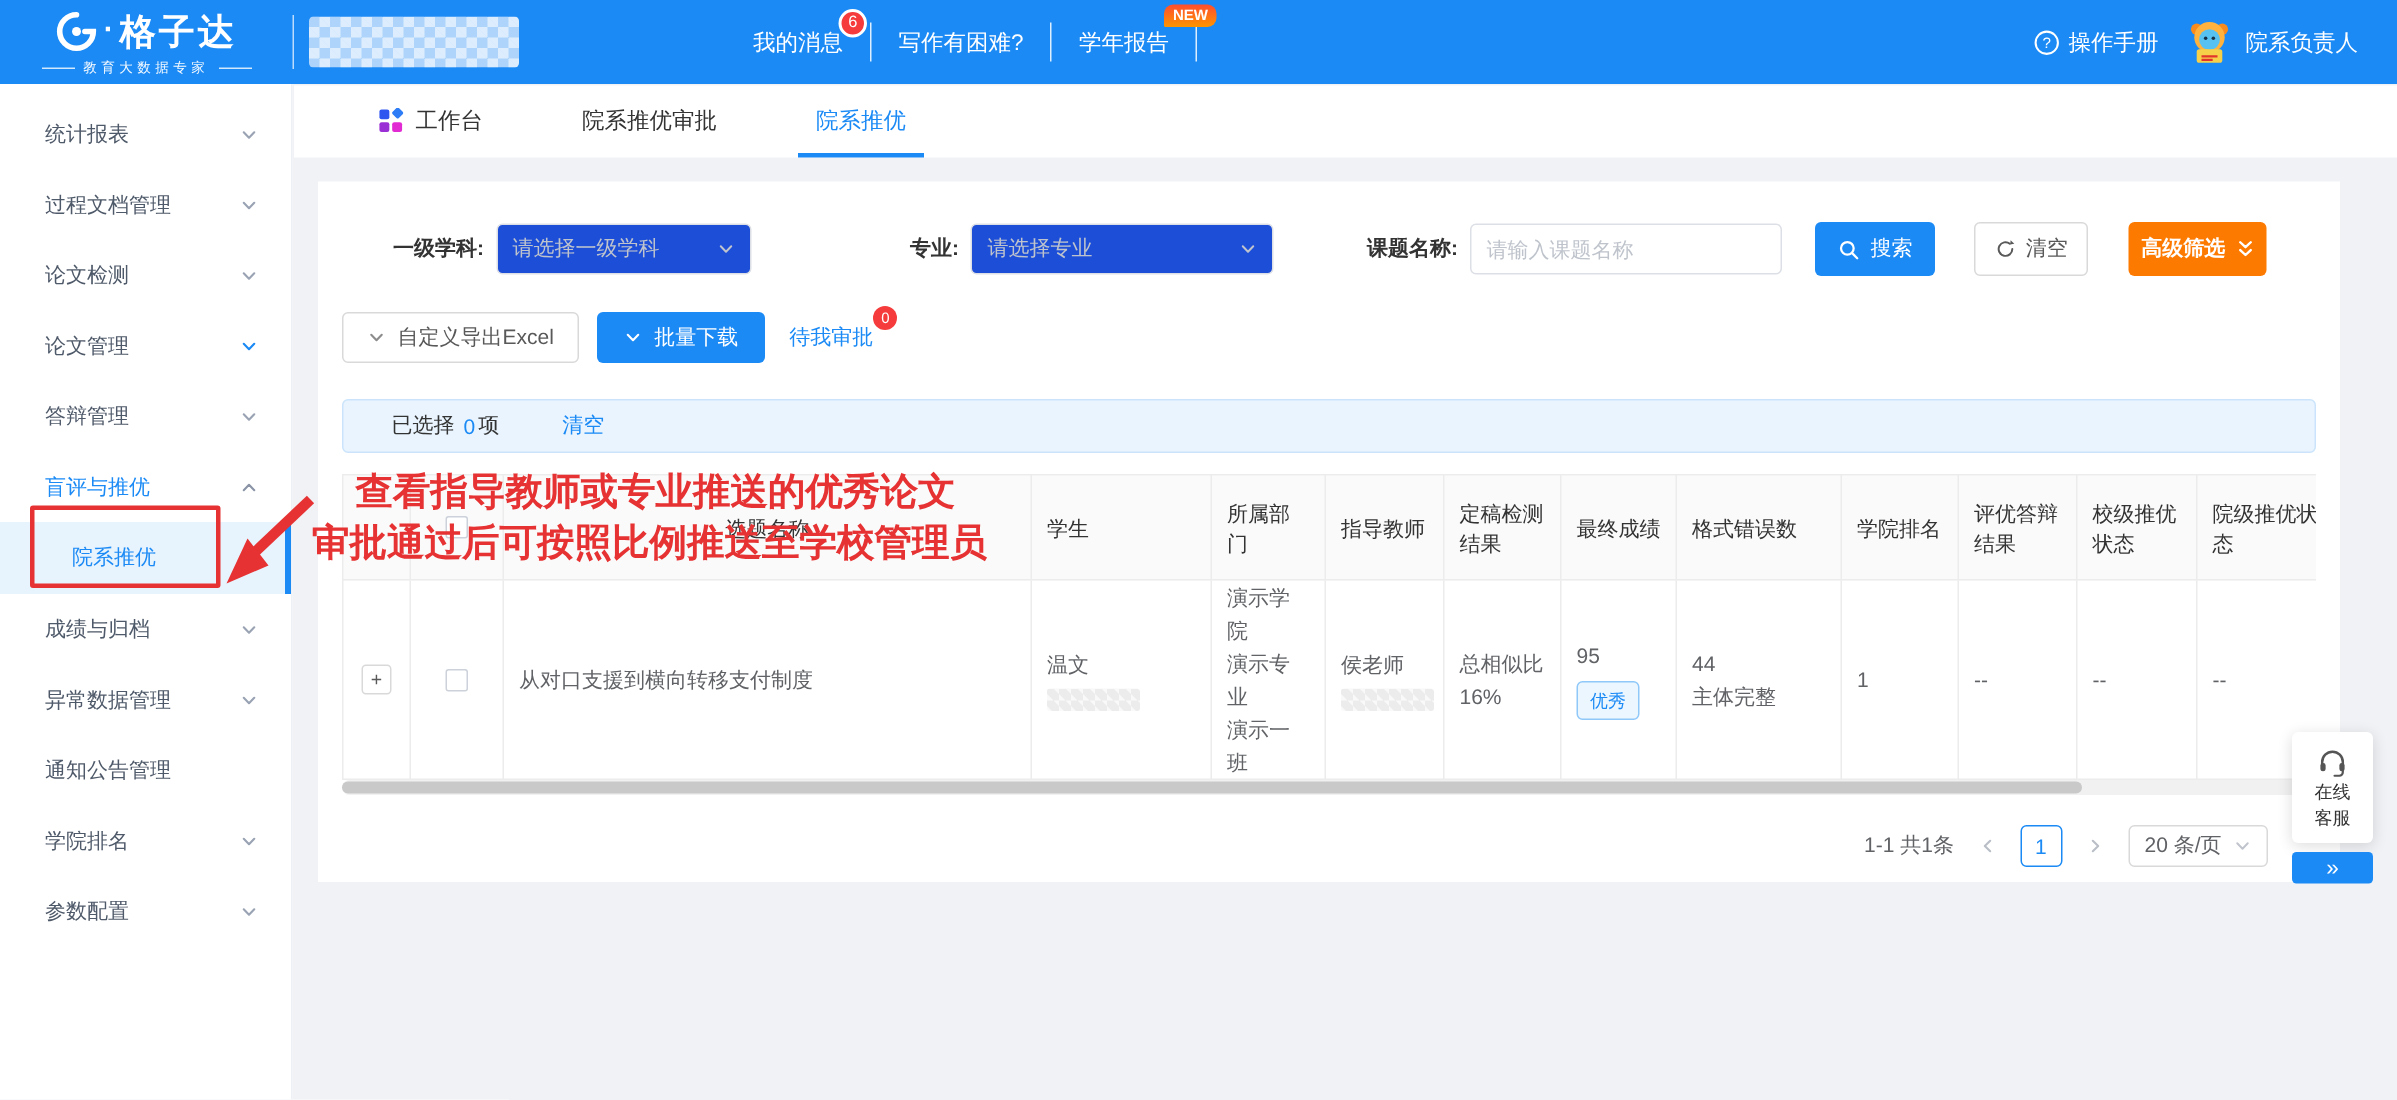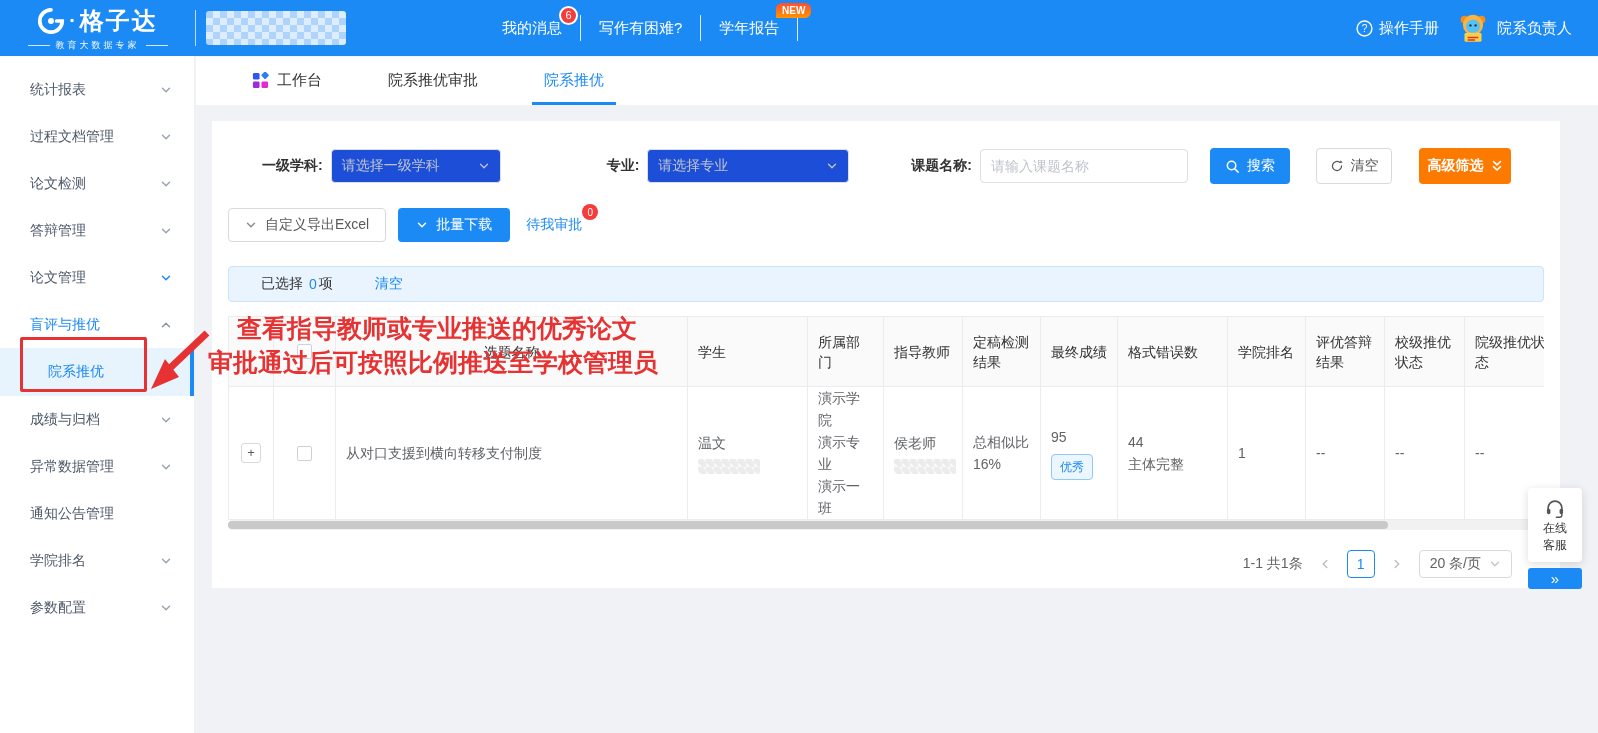--- a/index.html
+++ b/index.html
@@ -185,28 +185,28 @@
         <path d="M2.5 4.2L6 7.8l3.5-3.6" fill="none" stroke="currentColor" stroke-width="1.4" stroke-linecap="round" stroke-linejoin="round"></path>
       </svg>
   </div>
   <div class="side-item">
     <span>论文检测</span>
     <svg class="chev" viewBox="0 0 12 12" width="12" height="12">
         <path d="M2.5 4.2L6 7.8l3.5-3.6" fill="none" stroke="currentColor" stroke-width="1.4" stroke-linecap="round" stroke-linejoin="round"></path>
       </svg>
   </div>
   <div class="side-item">
-    <span>答辩管理</span>
-    <svg class="chev" viewBox="0 0 12 12" width="12" height="12">
-        <path d="M2.5 4.2L6 7.8l3.5-3.6" fill="none" stroke="currentColor" stroke-width="1.4" stroke-linecap="round" stroke-linejoin="round"></path>
-      </svg>
-  </div>
-  <div class="side-item">
     <span>论文管理</span>
     <svg class="chev blue" viewBox="0 0 12 12" width="12" height="12">
+        <path d="M2.5 4.2L6 7.8l3.5-3.6" fill="none" stroke="currentColor" stroke-width="1.4" stroke-linecap="round" stroke-linejoin="round"></path>
+      </svg>
+  </div>
+  <div class="side-item">
+    <span>答辩管理</span>
+    <svg class="chev" viewBox="0 0 12 12" width="12" height="12">
         <path d="M2.5 4.2L6 7.8l3.5-3.6" fill="none" stroke="currentColor" stroke-width="1.4" stroke-linecap="round" stroke-linejoin="round"></path>
       </svg>
   </div>
   <div class="side-item blue">
     <span>盲评与推优</span>
     <svg class="chev" viewBox="0 0 12 12" width="12" height="12">
         <path d="M2.5 7.8L6 4.2l3.5 3.6" fill="none" stroke="#8a94a6" stroke-width="1.4" stroke-linecap="round" stroke-linejoin="round"></path>
       </svg>
   </div>
   <div class="side-child">

